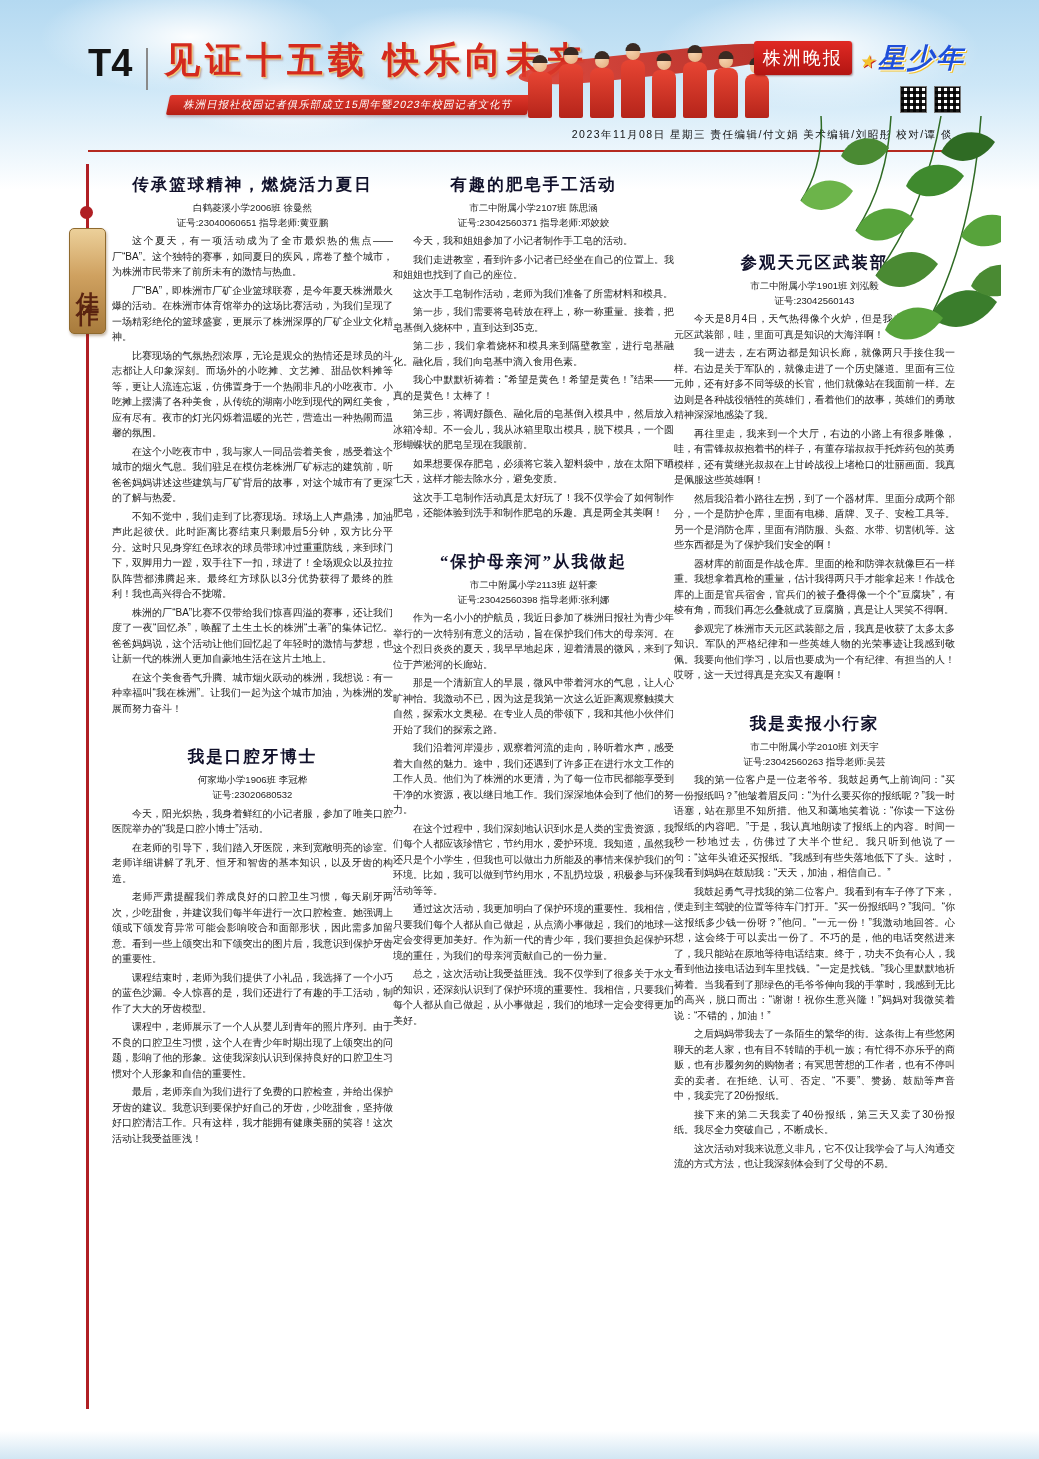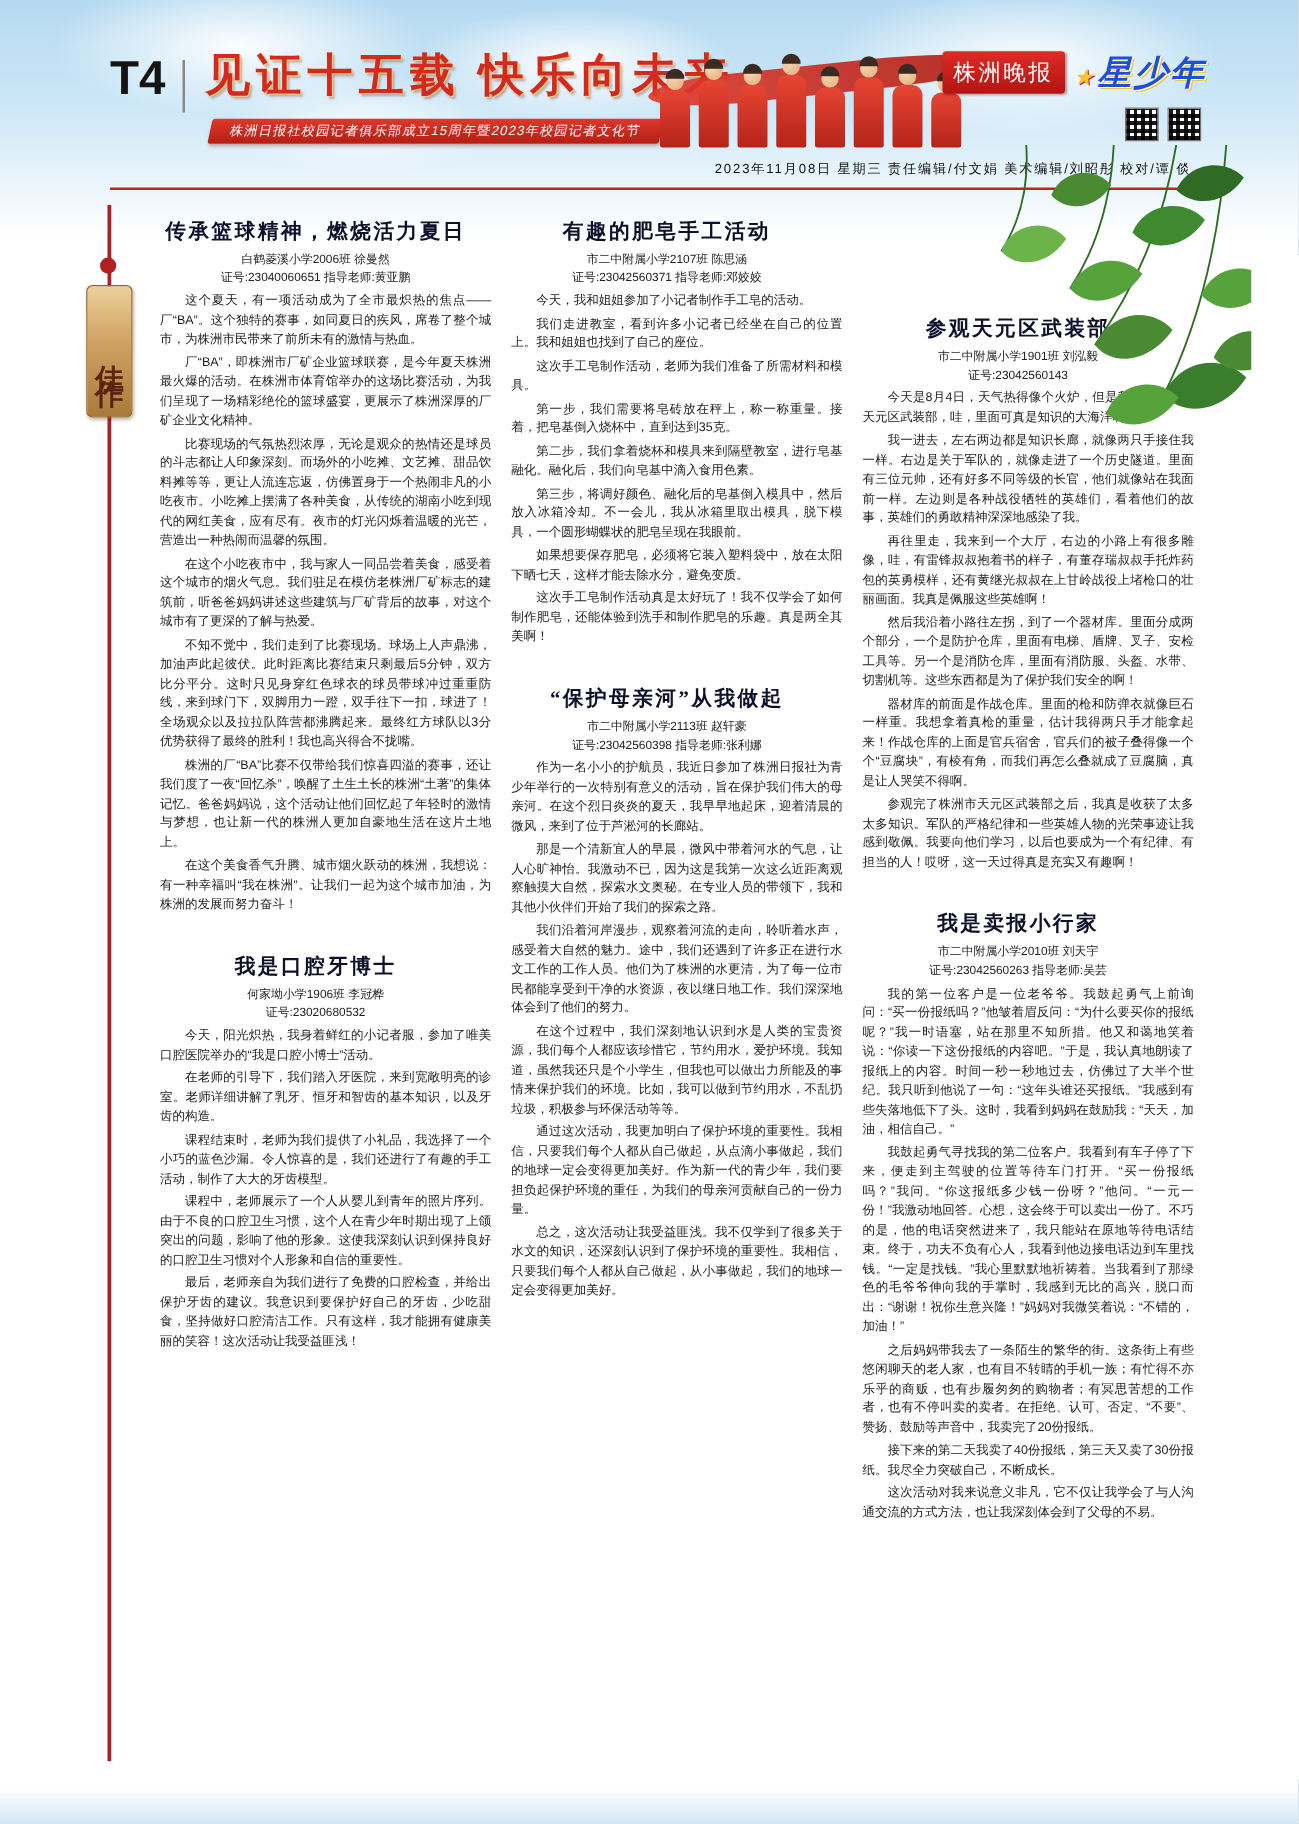--- a/index.html
+++ b/index.html
@@ -82,21 +82,21 @@
   
   .columns { position:absolute; top:166px; left:112px; right:84px; bottom:30px;
     display:grid; grid-template-columns:1fr 1fr 1fr; z-index:1; }
   article + article { margin-top:30px; }
   #col-3 > article:first-child { margin-top:86px; }
   .a-title { font-size:16.5px; font-weight:900; color:#10102a; text-align:center;
     letter-spacing:2px; margin:8px 0 5px;
     font-family:"Liberation Serif","DejaVu Serif",serif; }
   .byline { text-align:center; font-size:9.5px; color:#222; line-height:1.55; }
   .para { font-size:10px; line-height:1.55; color:#1b1b1b; text-align:justify;
-    text-indent:2em; margin-top:3px;margin-left:16px; }
+    text-indent:2em; margin-top:3px; }
 
   
   .leaves { position:absolute; top:116px; right:38px; width:360px; height:262px;
     z-index:2; pointer-events:none; }
 </style>
 </head>
 <body>
 
 <div class="page">
 
@@ -154,35 +154,37 @@
           <p class="para">不知不觉中，我们走到了比赛现场。球场上人声鼎沸，加油声此起彼伏。此时距离比赛结束只剩最后5分钟，双方比分平分。这时只见身穿红色球衣的球员带球冲过重重防线，来到球门下，双脚用力一蹬，双手往下一扣，球进了！全场观众以及拉拉队阵营都沸腾起来。最终红方球队以3分优势获得了最终的胜利！我也高兴得合不拢嘴。</p>
           <p class="para">株洲的厂“BA”比赛不仅带给我们惊喜四溢的赛事，还让我们度了一夜“回忆杀”，唤醒了土生土长的株洲“土著”的集体记忆。爸爸妈妈说，这个活动让他们回忆起了年轻时的激情与梦想，也让新一代的株洲人更加自豪地生活在这片土地上。</p>
           <p class="para">在这个美食香气升腾、城市烟火跃动的株洲，我想说：有一种幸福叫“我在株洲”。让我们一起为这个城市加油，为株洲的发展而努力奋斗！</p>
         </article>
         <article>
           <h2 class="a-title">我是口腔牙博士</h2>
           <div class="byline">何家坳小学1906班 李冠桦</div>
           <div class="byline">证号:23020680532</div>
           <p class="para">今天，阳光炽热，我身着鲜红的小记者服，参加了唯美口腔医院举办的“我是口腔小博士”活动。</p>
           <p class="para">在老师的引导下，我们踏入牙医院，来到宽敞明亮的诊室。老师详细讲解了乳牙、恒牙和智齿的基本知识，以及牙齿的构造。</p>
+          <p class="para">老师严肃提醒我们养成良好的口腔卫生习惯，每天刷牙两次，少吃甜食，并建议我们每半年进行一次口腔检查。她强调上颌或下颌发育异常可能会影响咬合和面部形状，因此需多加留意。看到一些上颌突出和下颌突出的图片后，我意识到保护牙齿的重要性。</p>
           <p class="para">课程结束时，老师为我们提供了小礼品，我选择了一个小巧的蓝色沙漏。令人惊喜的是，我们还进行了有趣的手工活动，制作了大大的牙齿模型。</p>
           <p class="para">课程中，老师展示了一个人从婴儿到青年的照片序列。由于不良的口腔卫生习惯，这个人在青少年时期出现了上颌突出的问题，影响了他的形象。这使我深刻认识到保持良好的口腔卫生习惯对个人形象和自信的重要性。</p>
           <p class="para">最后，老师亲自为我们进行了免费的口腔检查，并给出保护牙齿的建议。我意识到要保护好自己的牙齿，少吃甜食，坚持做好口腔清洁工作。只有这样，我才能拥有健康美丽的笑容！这次活动让我受益匪浅！</p>
         </article>
       </div>
     <div class="col" id="col-2">
         <article>
           <h2 class="a-title">有趣的肥皂手工活动</h2>
           <div class="byline">市二中附属小学2107班 陈思涵</div>
           <div class="byline">证号:23042560371 指导老师:邓姣姣</div>
           <p class="para">今天，我和姐姐参加了小记者制作手工皂的活动。</p>
           <p class="para">我们走进教室，看到许多小记者已经坐在自己的位置上。我和姐姐也找到了自己的座位。</p>
           <p class="para">这次手工皂制作活动，老师为我们准备了所需材料和模具。</p>
           <p class="para">第一步，我们需要将皂砖放在秤上，称一称重量。接着，把皂基倒入烧杯中，直到达到35克。</p>
           <p class="para">第二步，我们拿着烧杯和模具来到隔壁教室，进行皂基融化。融化后，我们向皂基中滴入食用色素。</p>
+          <p class="para">我心中默默祈祷着：“希望是黄色！希望是黄色！”结果——真的是黄色！太棒了！</p>
           <p class="para">第三步，将调好颜色、融化后的皂基倒入模具中，然后放入冰箱冷却。不一会儿，我从冰箱里取出模具，脱下模具，一个圆形蝴蝶状的肥皂呈现在我眼前。</p>
           <p class="para">如果想要保存肥皂，必须将它装入塑料袋中，放在太阳下晒七天，这样才能去除水分，避免变质。</p>
           <p class="para">这次手工皂制作活动真是太好玩了！我不仅学会了如何制作肥皂，还能体验到洗手和制作肥皂的乐趣。真是两全其美啊！</p>
         </article>
         <article>
           <h2 class="a-title">“保护母亲河”从我做起</h2>
           <div class="byline">市二中附属小学2113班 赵轩豪</div>
           <div class="byline">证号:23042560398 指导老师:张利娜</div>
           <p class="para">作为一名小小的护航员，我近日参加了株洲日报社为青少年举行的一次特别有意义的活动，旨在保护我们伟大的母亲河。在这个烈日炎炎的夏天，我早早地起床，迎着清晨的微风，来到了位于芦淞河的长廊站。</p>
           <p class="para">那是一个清新宜人的早晨，微风中带着河水的气息，让人心旷神怡。我激动不已，因为这是我第一次这么近距离观察触摸大自然，探索水文奥秘。在专业人员的带领下，我和其他小伙伴们开始了我们的探索之路。</p>

